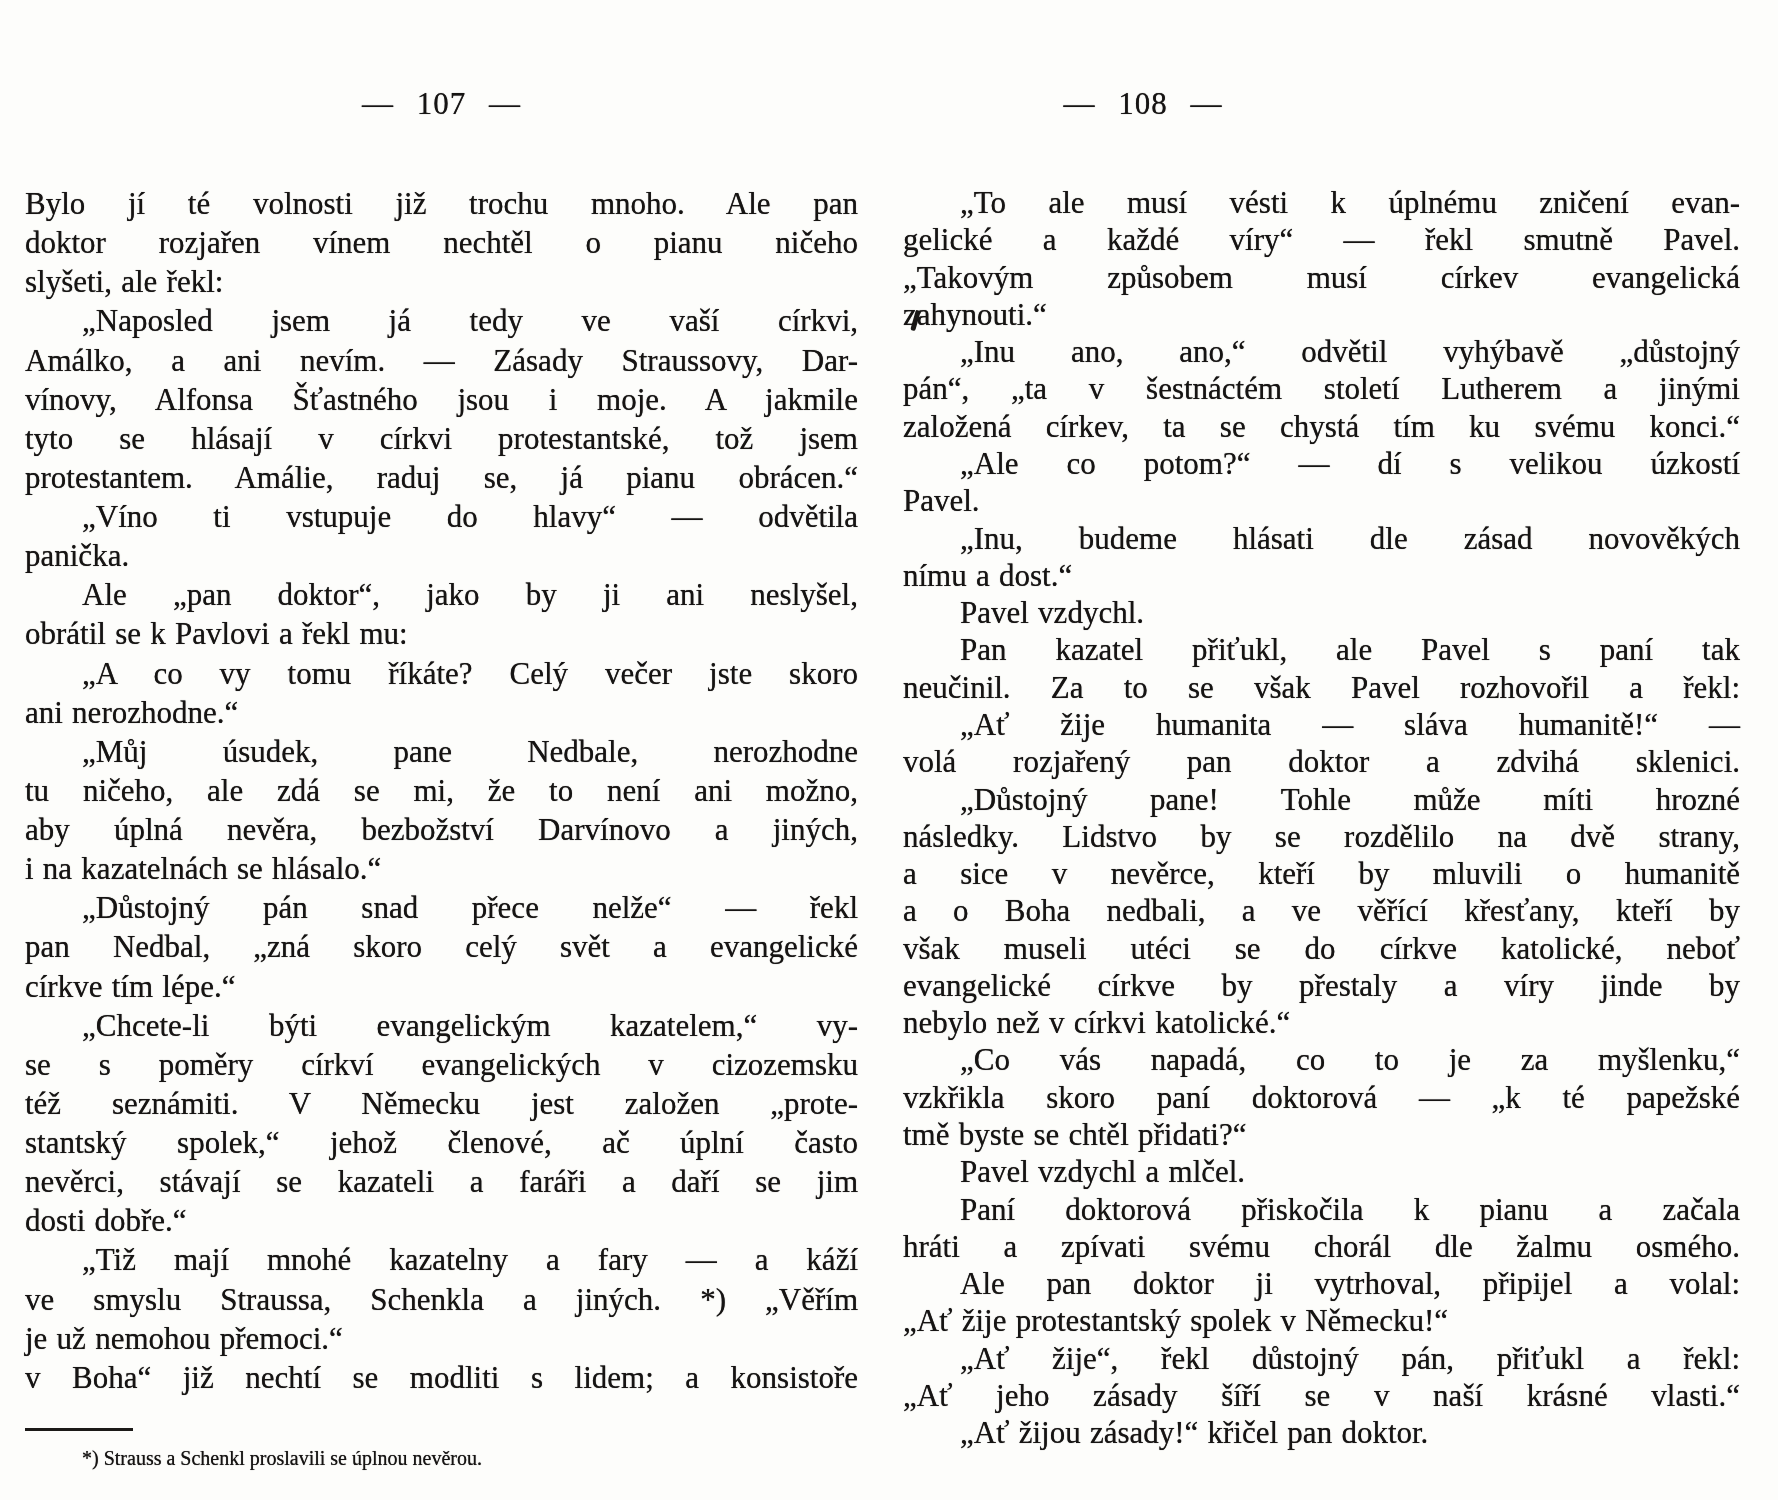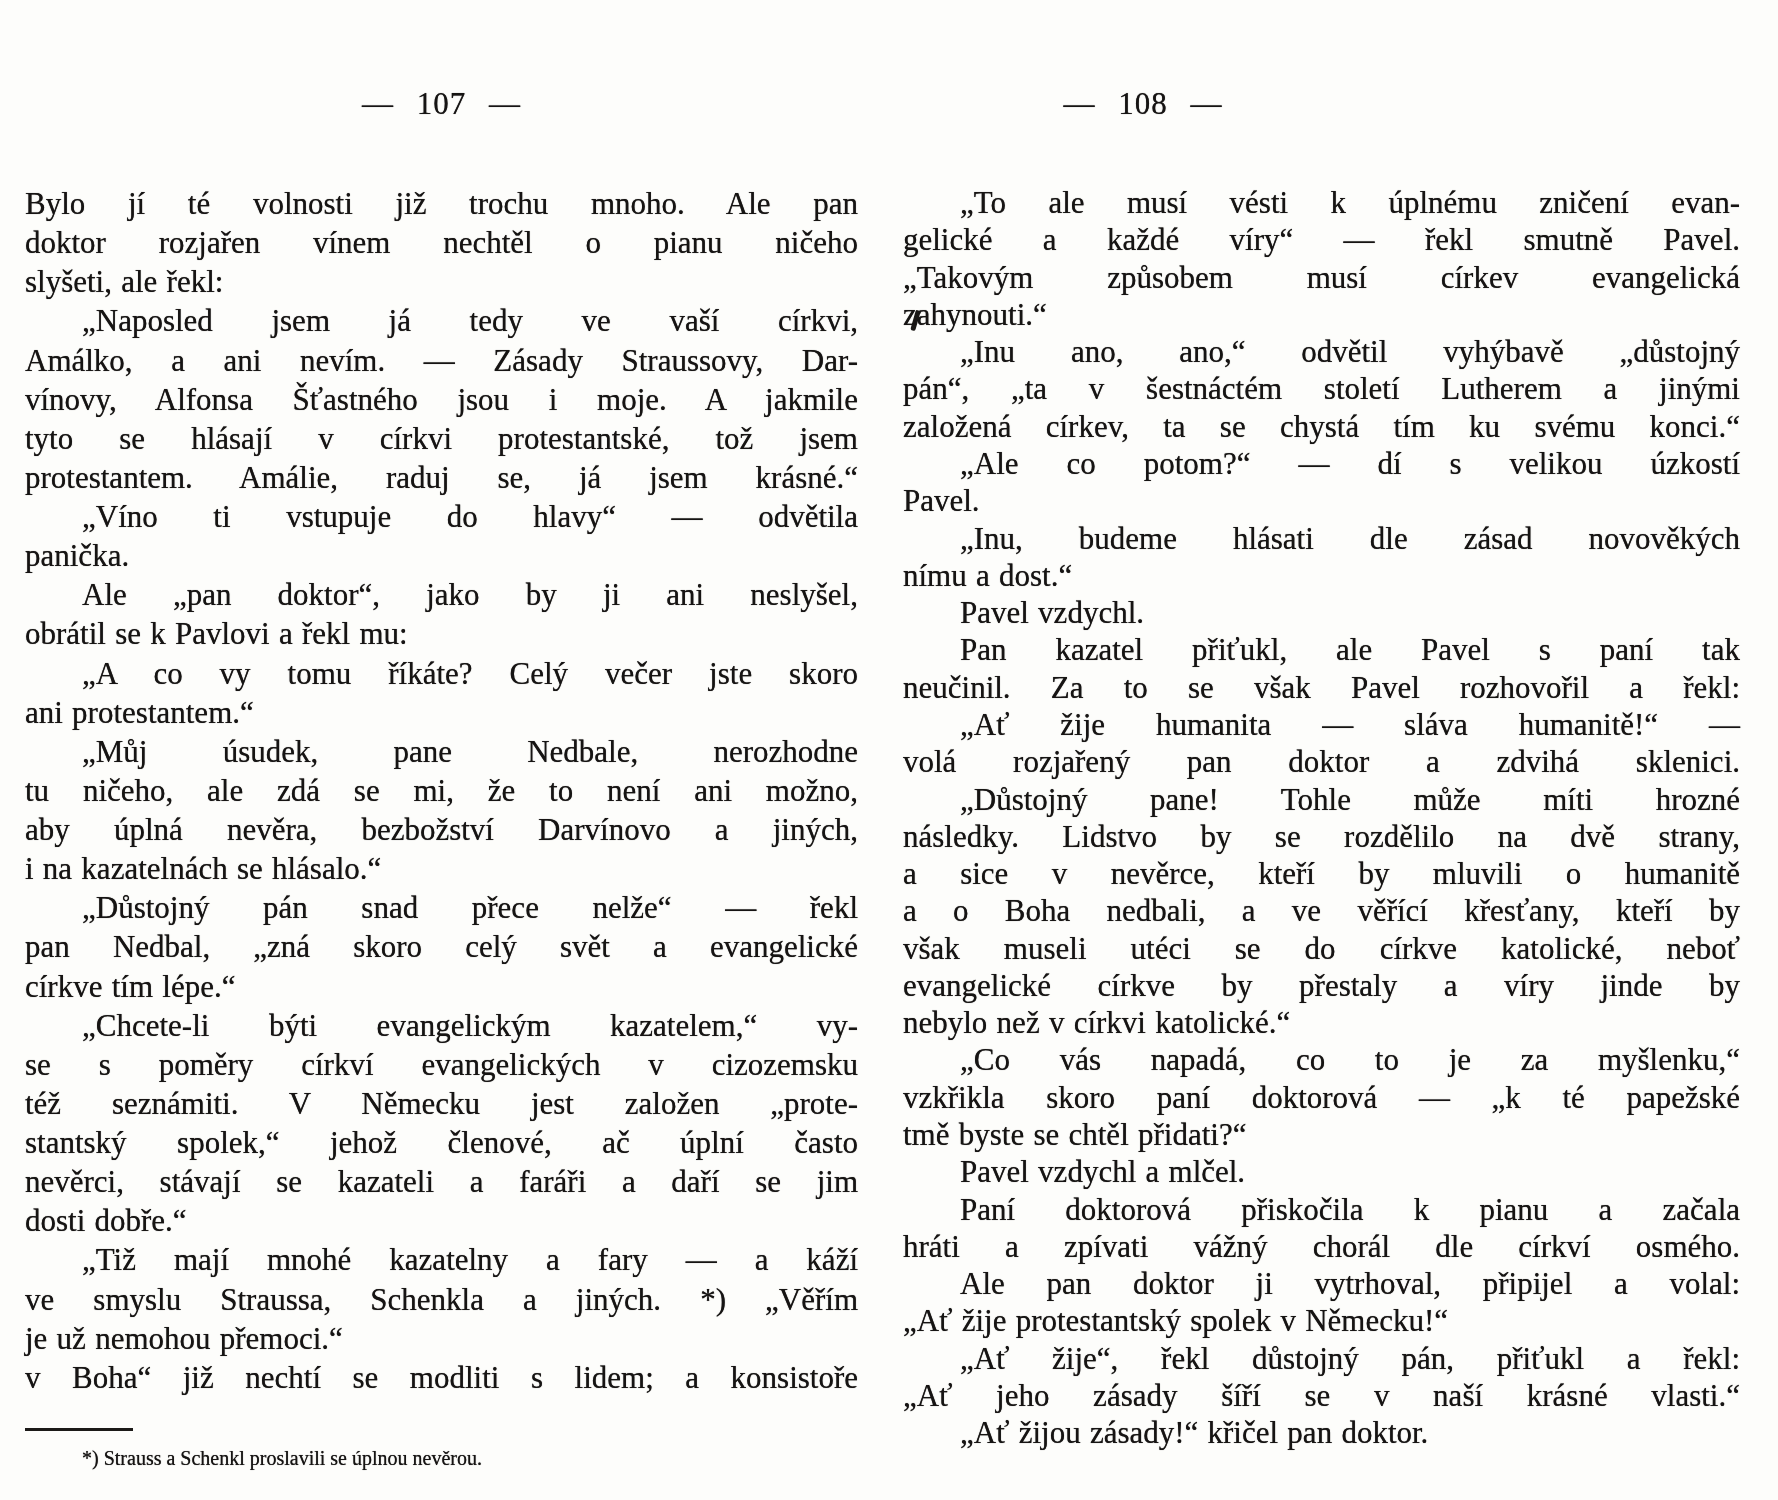--- a/index.html
+++ b/index.html
@@ -89,33 +89,33 @@
         <div>
           <div class="line">Bylo jí té volnosti již trochu mnoho. Ale pan</div>
           <div class="line">doktor rozjařen vínem nechtěl o pianu ničeho</div>
           <div class="line nj">slyšeti, ale řekl:</div>
         </div>
         <div>
           <div class="line ind">„Naposled jsem já tedy ve vaší církvi,</div>
           <div class="line">Amálko, a ani nevím. — Zásady Straussovy, Dar-</div>
           <div class="line">vínovy, Alfonsa Šťastného jsou i moje. A jakmile</div>
           <div class="line">tyto se hlásají v církvi protestantské, tož jsem</div>
-          <div class="line">protestantem. Amálie, raduj se, já jsem krásné.“</div>
+          <div class="line">protestantem. Amálie, raduj se, já pianu obrácen.“</div>
         </div>
         <div>
           <div class="line ind">„Víno ti vstupuje do hlavy“ — odvětila</div>
           <div class="line nj">panička.</div>
         </div>
         <div>
           <div class="line ind">Ale „pan doktor“, jako by ji ani neslyšel,</div>
           <div class="line nj">obrátil se k Pavlovi a řekl mu:</div>
         </div>
         <div>
           <div class="line ind">„A co vy tomu říkáte? Celý večer jste skoro</div>
-          <div class="line nj">ani protestantem.“</div>
+          <div class="line nj">ani nerozhodne.“</div>
         </div>
         <div>
           <div class="line ind">„Můj úsudek, pane Nedbale, nerozhodne</div>
           <div class="line">tu ničeho, ale zdá se mi, že to není ani možno,</div>
           <div class="line">aby úplná nevěra, bezbožství Darvínovo a jiných,</div>
           <div class="line nj">i na kazatelnách se hlásalo.“</div>
         </div>
         <div>
           <div class="line ind">„Důstojný pán snad přece nelže“ — řekl</div>
           <div class="line">pan Nedbal, „zná skoro celý svět a evangelické</div>
@@ -186,21 +186,21 @@
         <div>
           <div class="line ind">„Co vás napadá, co to je za myšlenku,“</div>
           <div class="line">vzkřikla skoro paní doktorová — „k té papežské</div>
           <div class="line nj">tmě byste se chtěl přidati?“</div>
         </div>
         <div>
           <div class="line ind nj">Pavel vzdychl a mlčel.</div>
         </div>
         <div>
           <div class="line ind">Paní doktorová přiskočila k pianu a začala</div>
-          <div class="line">hráti a zpívati vážný chorál dle církví osmého.</div>
+          <div class="line">hráti a zpívati svému chorál dle žalmu osmého.</div>
         </div>
         <div>
           <div class="line ind">Ale pan doktor ji vytrhoval, připijel a volal:</div>
           <div class="line nj">„Ať žije protestantský spolek v Německu!“</div>
         </div>
         <div>
           <div class="line ind">„Ať žije“, řekl důstojný pán, přiťukl a řekl:</div>
           <div class="line">„Ať jeho zásady šíří se v naší krásné vlasti.“</div>
         </div>
         <div>

